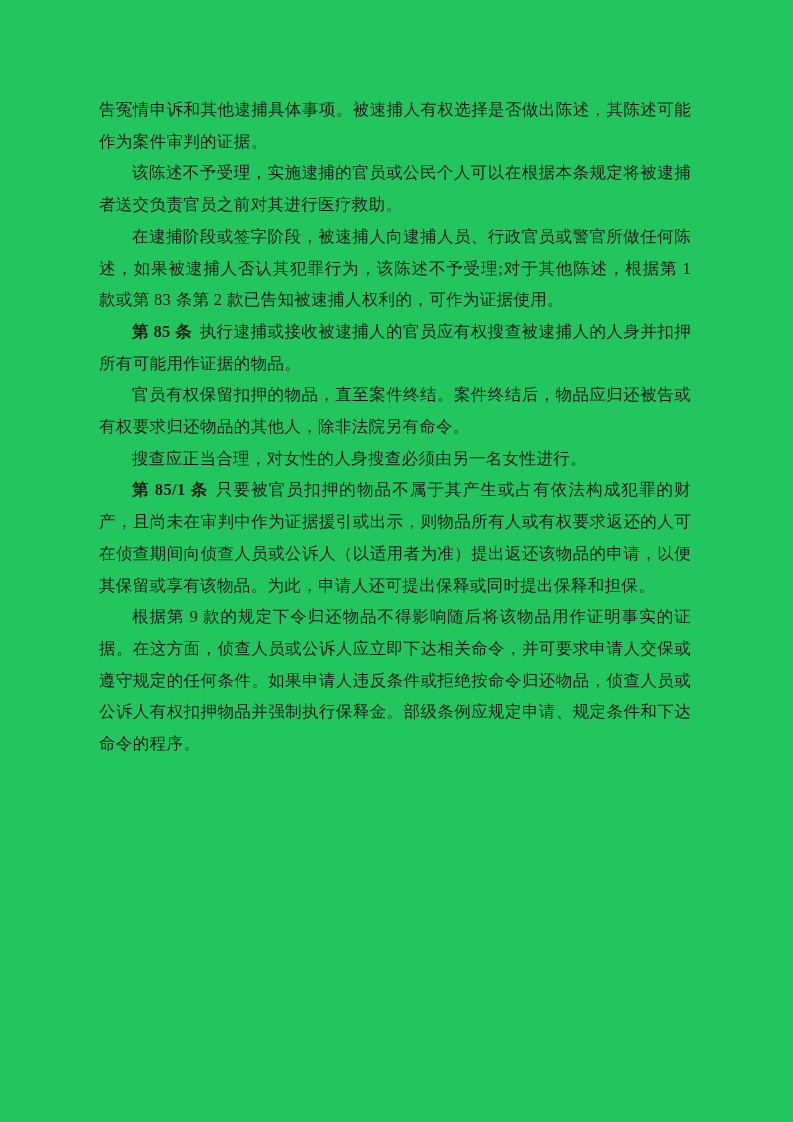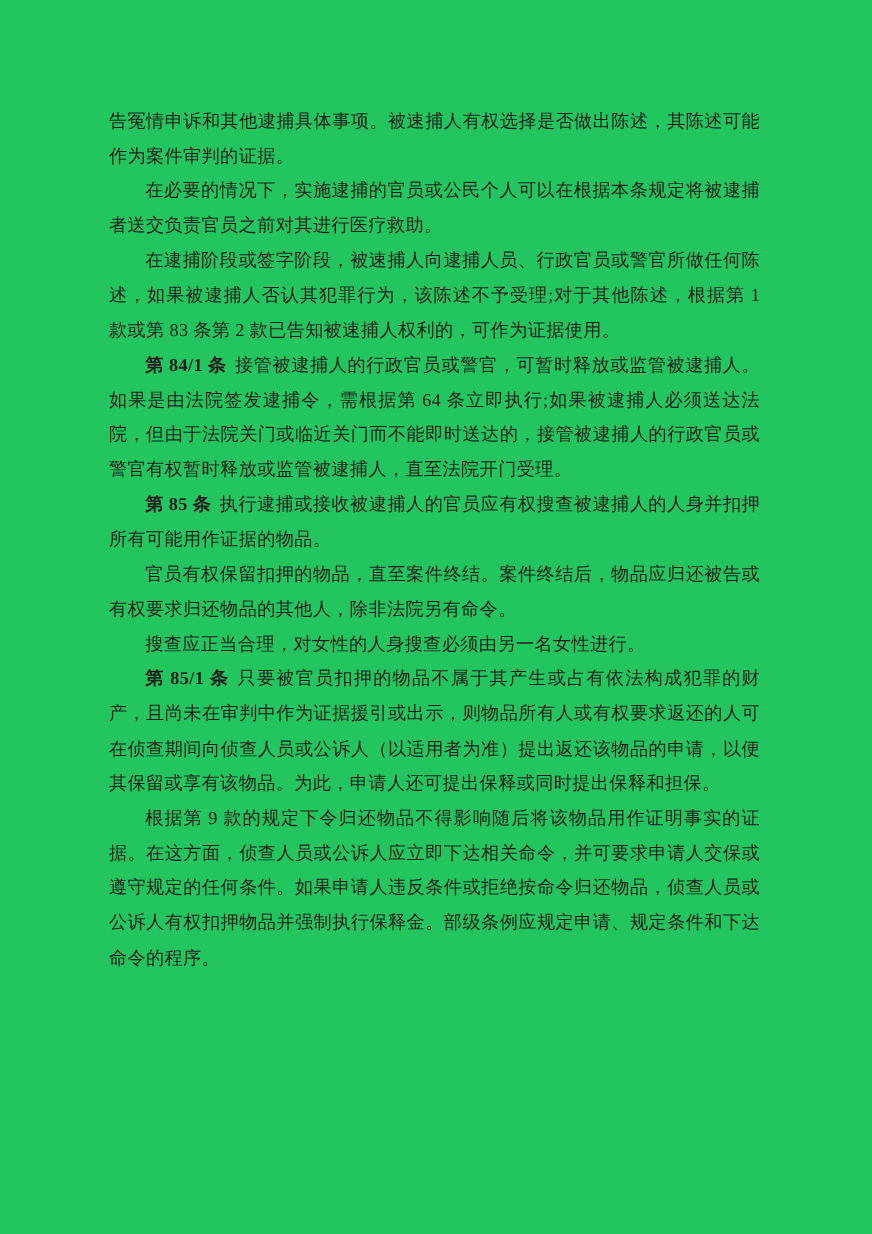--- a/index.html
+++ b/index.html
@@ -51,25 +51,24 @@
 </style>
 </head>
 <body>
 
 <div class="page">
   <div class="content">
 
     <p><span>告冤情申诉和其他逮捕具体事项。被速捕人有权选择是否做出陈述，其陈述可能作为案件审判的证据。</span></p>
 
 
-    <p class="indent"><span>在必要的情况下，实施逮捕的官员或公民个人可以在根据本条规定将被逮捕者送交负责官员之前对其进行医疗救助。</span></p>
+    <p class="indent"><span>该陈述不予受理，实施逮捕的官员或公民个人可以在根据本条规定将被逮捕者送交负责官员之前对其进行医疗救助。</span></p>
 
     <p class="indent"><span>在逮捕阶段或签字阶段，被速捕人向逮捕人员、行政官员或警官所做任何陈述，如果被逮捕人否认其犯罪行为，该陈述不予受理;对于其他陈述，根据第 1 款或第 83 条第 2 款已告知被速捕人权利的，可作为证据使用。</span></p>
 
-    <p class="indent"><b class="lead">第 84/1 条</b><span>接管被逮捕人的行政官员或警官，可暂时释放或监管被逮捕人。如果是由法院签发逮捕令，需根据第 64 条立即执行;如果被逮捕人必须送达法院，但由于法院关门或临近关门而不能即时送达的，接管被逮捕人的行政官员或警官有权暂时释放或监管被逮捕人，直至法院开门受理。</span></p>
 
     <p class="indent"><b class="lead">第 85 条</b><span>执行逮捕或接收被逮捕人的官员应有权搜查被逮捕人的人身并扣押所有可能用作证据的物品。</span></p>
 
     <p class="indent"><span>官员有权保留扣押的物品，直至案件终结。案件终结后，物品应归还被告或有权要求归还物品的其他人，除非法院另有命令。</span></p>
 
     <p class="indent"><span>搜查应正当合理，对女性的人身搜查必须由另一名女性进行。</span></p>
 
     <p class="indent"><b class="lead">第 85/1 条</b><span>只要被官员扣押的物品不属于其产生或占有依法构成犯罪的财产，且尚未在审判中作为证据援引或出示，则物品所有人或有权要求返还的人可在侦查期间向侦查人员或公诉人（以适用者为准）提出返还该物品的申请，以便其保留或享有该物品。为此，申请人还可提出保释或同时提出保释和担保。</span></p>
 
     <p class="indent"><span>根据第 9 款的规定下令归还物品不得影响随后将该物品用作证明事实的证据。在这方面，侦查人员或公诉人应立即下达相关命令，并可要求申请人交保或遵守规定的任何条件。如果申请人违反条件或拒绝按命令归还物品，侦查人员或公诉人有权扣押物品并强制执行保释金。部级条例应规定申请、规定条件和下达命令的程序。</span></p>

